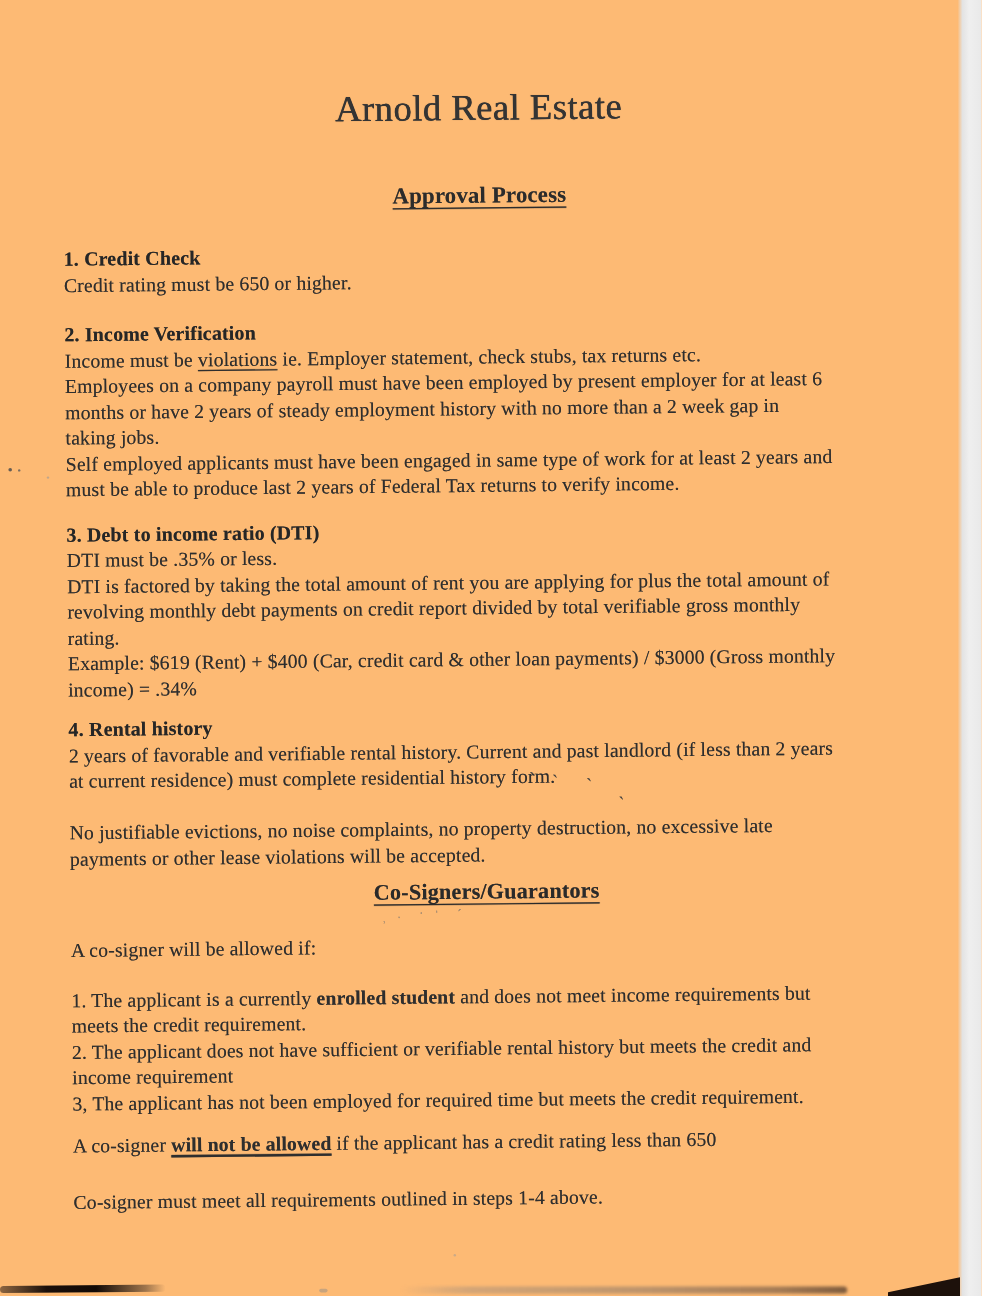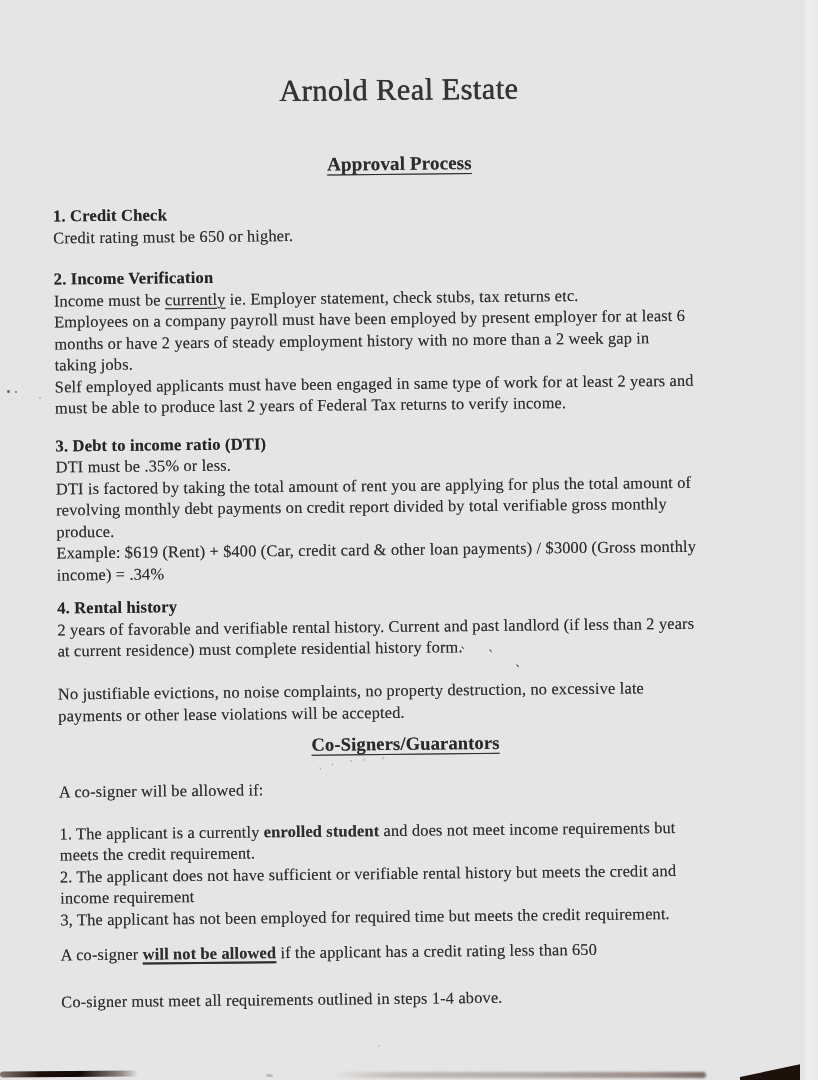--- a/index.html
+++ b/index.html
@@ -1,18 +1,18 @@
 <!DOCTYPE html>
 <html><head>
 <meta charset="utf-8">
 <style>
   html,body{margin:0;padding:0;background:#ffffff;}
   #screen{
     position:relative;width:818px;height:1080px;overflow:hidden;
-    background:#e5e5e5;font-family:"Liberation Serif",serif;
+    background:#fdba74;font-family:"Liberation Serif",serif;
   }
   
   .doc{
     position:absolute;left:0;top:0;width:802px;box-sizing:border-box;
     padding:77px 52px 0 56px;
     transform:rotate(-0.6deg);transform-origin:100px 500px;
     color:#2e2e2e;font-size:16.4px;line-height:21.5px;letter-spacing:0.15px;
     text-shadow:0 0 0.55px rgba(46,46,46,0.6);
   }
   .title{
@@ -81,33 +81,33 @@
     <h1 class="title">Arnold Real Estate</h1>
     <h2 class="subtitle"><span class="inner">Approval Process</span></h2>
 
     <div id="sections">
         <section class="section section-1">
           <h3 class="section-heading">1. Credit Check</h3>
           <div class="line"><span>Credit rating must be 650 or higher.</span></div>
         </section>
         <section class="section section-2">
           <h3 class="section-heading">2. Income Verification</h3>
-          <div class="line"><span>Income must be </span><span class="u">currently</span><span> ie. Employer statement, check stubs, tax returns etc.</span></div>
+          <div class="line"><span>Income must be </span><span class="u">violations</span><span> ie. Employer statement, check stubs, tax returns etc.</span></div>
           <div class="line"><span>Employees on a company payroll must have been employed by present employer for at least 6</span></div>
           <div class="line"><span>months or have 2 years of steady employment history with no more than a 2 week gap in</span></div>
           <div class="line"><span>taking jobs.</span></div>
           <div class="line"><span>Self employed applicants must have been engaged in same type of work for at least 2 years and</span></div>
           <div class="line"><span>must be able to produce last 2 years of Federal Tax returns to verify income.</span></div>
         </section>
         <section class="section section-3">
           <h3 class="section-heading">3. Debt to income ratio (DTI)</h3>
           <div class="line"><span>DTI must be .35% or less.</span></div>
           <div class="line"><span>DTI is factored by taking the total amount of rent you are applying for plus the total amount of</span></div>
           <div class="line"><span>revolving monthly debt payments on credit report divided by total verifiable gross monthly</span></div>
-          <div class="line"><span>produce.</span></div>
+          <div class="line"><span>rating.</span></div>
           <div class="line"><span>Example: $619 (Rent) + $400 (Car, credit card &amp; other loan payments) / $3000 (Gross monthly</span></div>
           <div class="line"><span>income) = .34%</span></div>
         </section>
         <section class="section section-4">
           <h3 class="section-heading">4. Rental history</h3>
           <div class="line"><span>2 years of favorable and verifiable rental history. Current and past landlord (if less than 2 years</span></div>
           <div class="line"><span>at current residence) must complete residential history form.</span></div>
           <div class="line blank">&nbsp;</div>
           <div class="line"><span>No justifiable evictions, no noise complaints, no property destruction, no excessive late</span></div>
           <div class="line"><span>payments or other lease violations will be accepted.</span></div>

